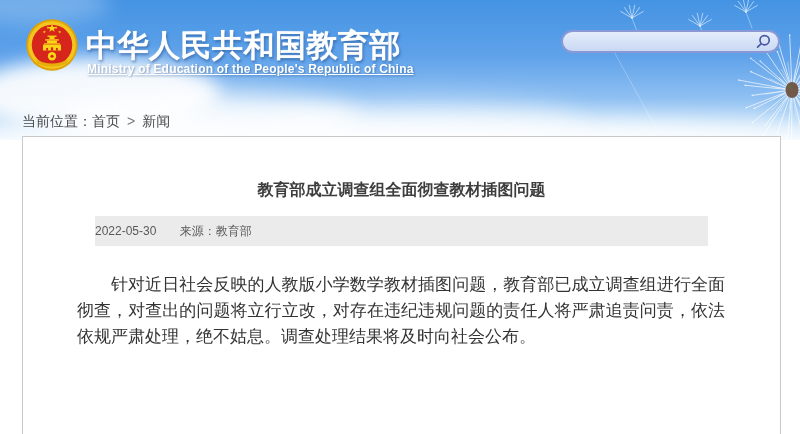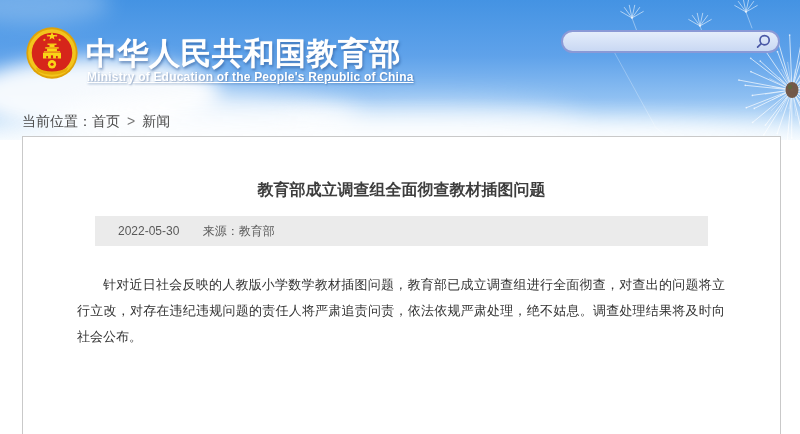--- a/index.html
+++ b/index.html
@@ -13,21 +13,21 @@
   .cloud{position:absolute;border-radius:50%;background:#ffffff;pointer-events:none;z-index:1;}
   .c1{left:-30px;top:58px;width:250px;height:72px;opacity:.92;filter:blur(9px);}
   .c2{left:60px;top:92px;width:300px;height:52px;opacity:.8;filter:blur(12px);}
   .c3{left:280px;top:102px;width:300px;height:42px;opacity:.5;filter:blur(14px);}
   .c4{left:-20px;top:118px;width:840px;height:34px;opacity:.8;filter:blur(10px);}
   .c5{left:-50px;top:-18px;width:160px;height:42px;opacity:.25;filter:blur(10px);}
 
   #dandelion-svg{position:absolute;right:0;top:0;width:240px;height:148px;z-index:2;pointer-events:none;}
 
   
-  .logo-area{position:absolute;left:0;top:12px;width:420px;height:90px;z-index:3;cursor:pointer;text-align:right;}
+  .logo-area{position:absolute;left:0;top:4px;width:420px;height:90px;z-index:3;cursor:pointer;text-align:right;}
   .emblem{position:absolute;left:25px;top:14px;width:54px;height:54px;}
   .site-title-zh{position:absolute;left:86px;top:21px;font-size:31px;font-weight:bold;color:#ffffff;
       letter-spacing:0.5px;white-space:nowrap;
       text-shadow:1px 2px 3px rgba(25,70,135,.55),0 0 1px rgba(255,255,255,.8);}
   .site-title-en{position:absolute;left:87px;top:58px;font-size:12px;font-weight:bold;color:#ffffff;
       letter-spacing:0.2px;white-space:nowrap;text-shadow:1px 1px 2px rgba(25,70,135,.5);text-decoration:underline;}
 
   
   .search-box{position:absolute;left:561px;top:30px;width:219px;height:23px;z-index:3;
       border:2px solid #8a99d6;border-radius:14px;
@@ -42,23 +42,23 @@
   .breadcrumb{position:absolute;left:22px;top:113px;z-index:3;font-size:14px;color:#4a4a4a;}
   .breadcrumb a{color:#4a4a4a;text-decoration:none;cursor:pointer;}
   .crumb-sep{margin:0 7px;color:#777;}
 
   
   .content{position:absolute;left:22px;top:136px;width:759px;height:310px;z-index:5;
       background:#ffffff;border:1px solid #c9c9c9;border-bottom:none;box-sizing:border-box;}
   .article-title{margin:42px 20px 0 20px;text-align:center;font-size:16px;font-weight:bold;
       color:#3d3d3d;line-height:22px;}
   .meta-bar{margin:15px 72px 0 72px;height:30px;line-height:30px;background:#ebebeb;
-      padding-left:23px;font-size:12px;color:#595959;}
+      font-size:12px;color:#595959;}
   .meta-source{margin-left:20px;}
-  .article-body{margin:26px 55px 0 54px;font-size:13px;line-height:26px;color:#333333;text-align:justify;}
+  .article-body{margin:26px 55px 0 54px;font-size:17px;line-height:26px;color:#333333;text-align:justify;}
   .article-body p{margin:0;text-indent:2em;}
   .article-body p + p{margin-top:14px;}
 </style>
 </head>
 <body>
 
 <div class="page">
 
   <div class="sky"></div>
   <div class="cloud c1"></div>

